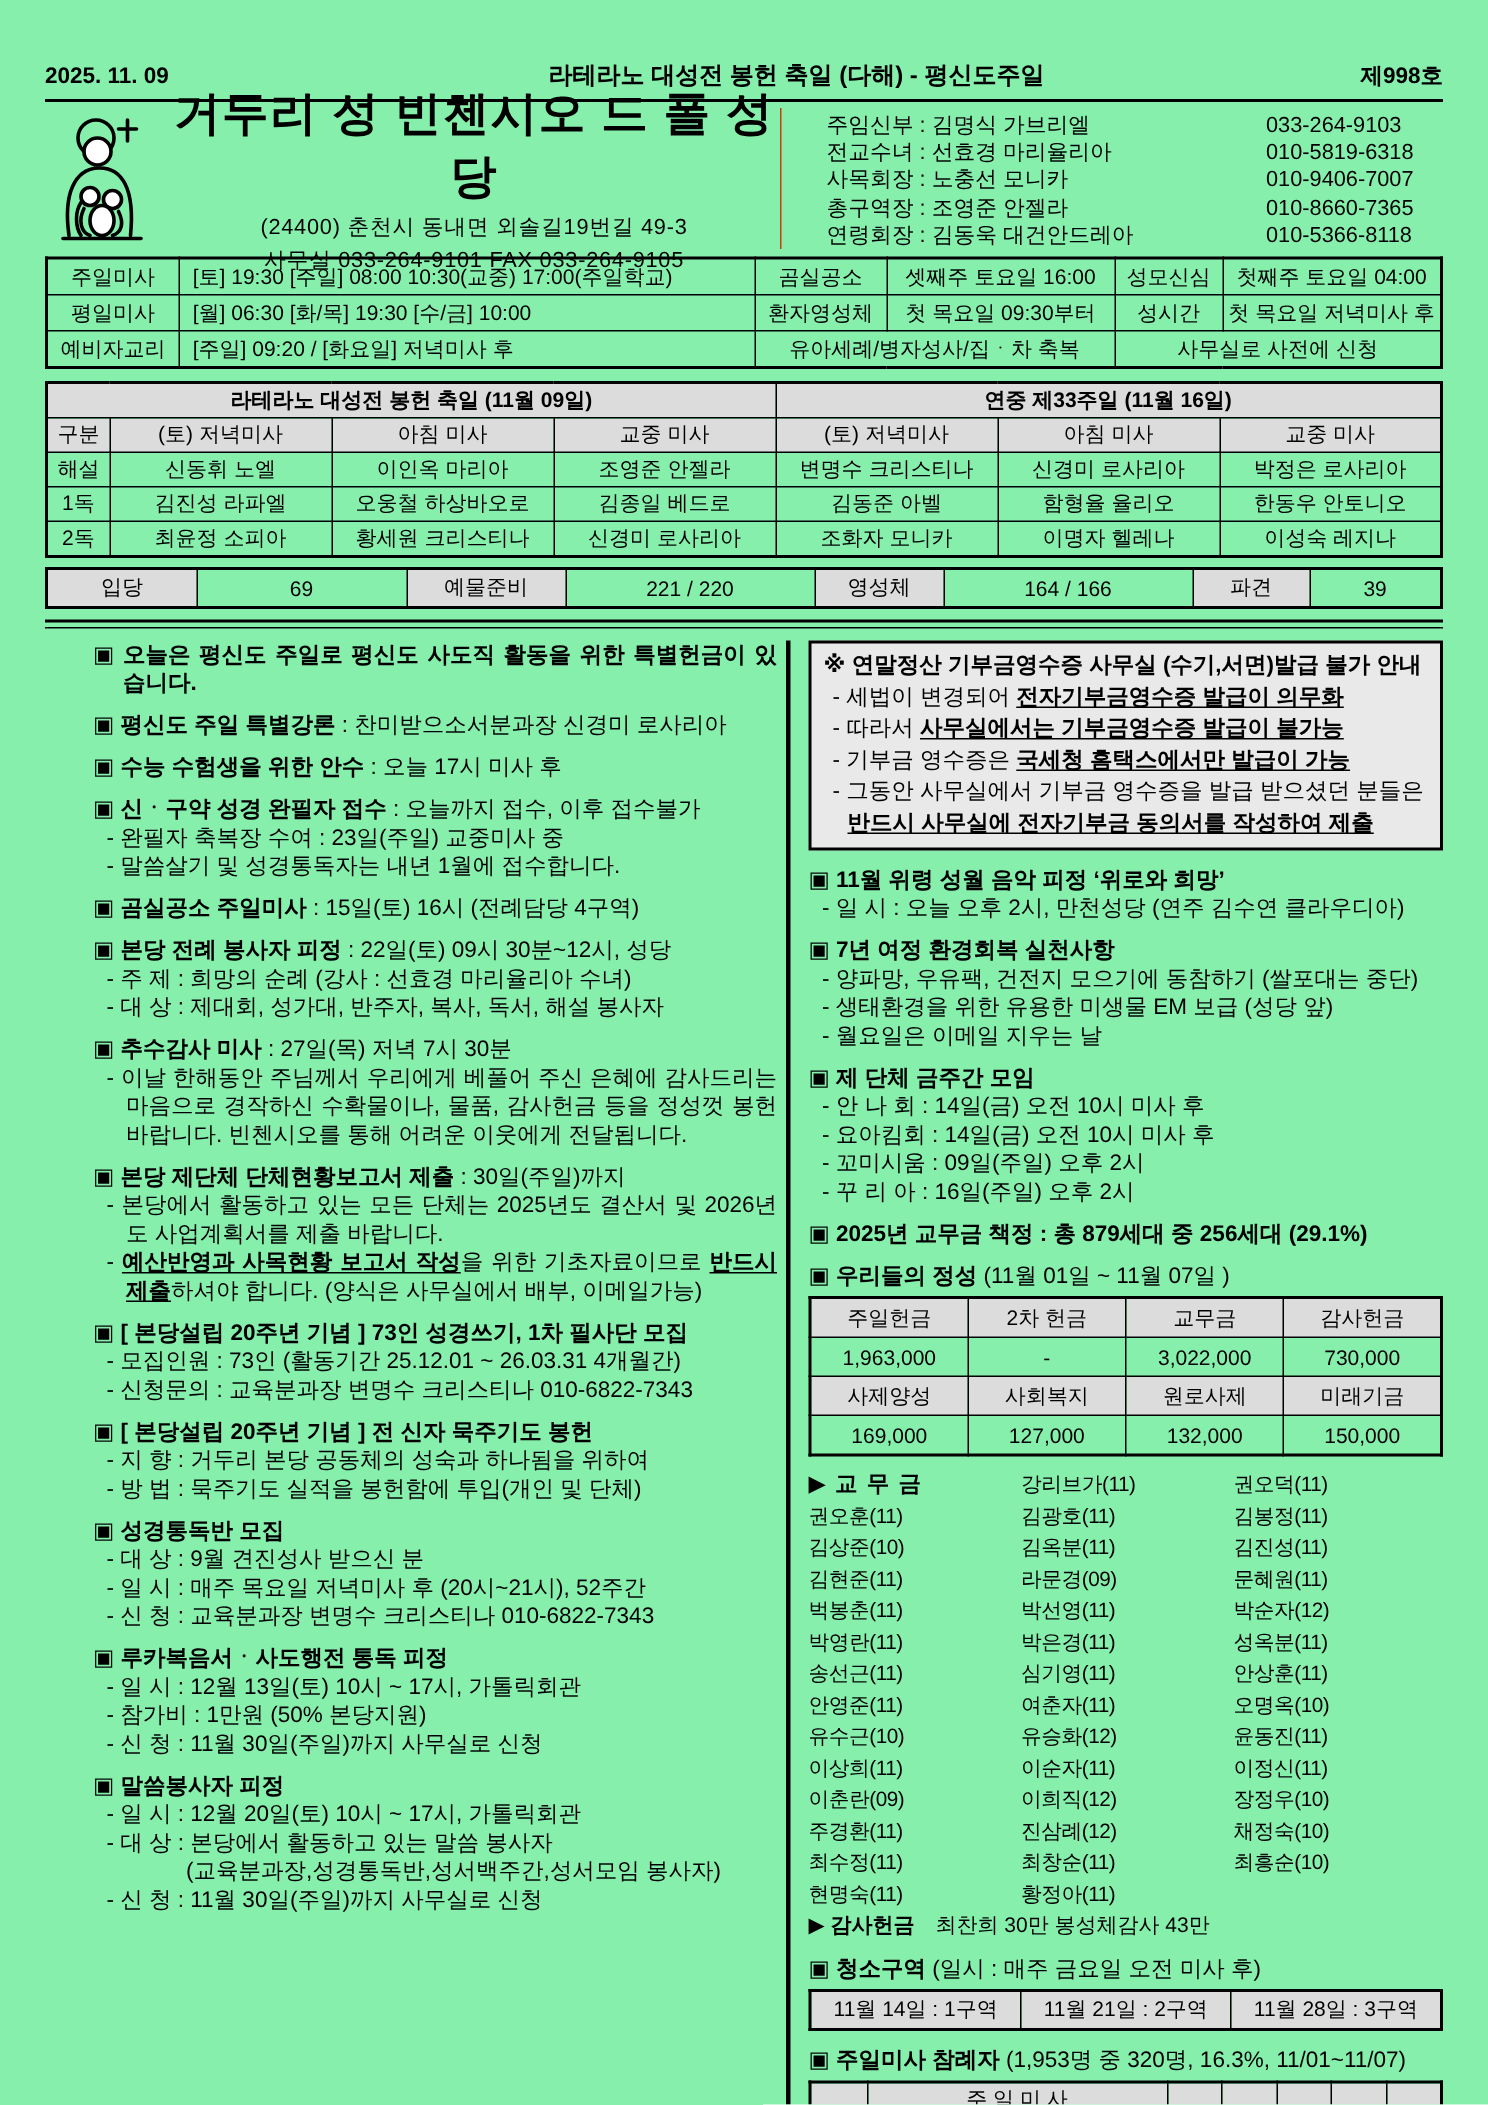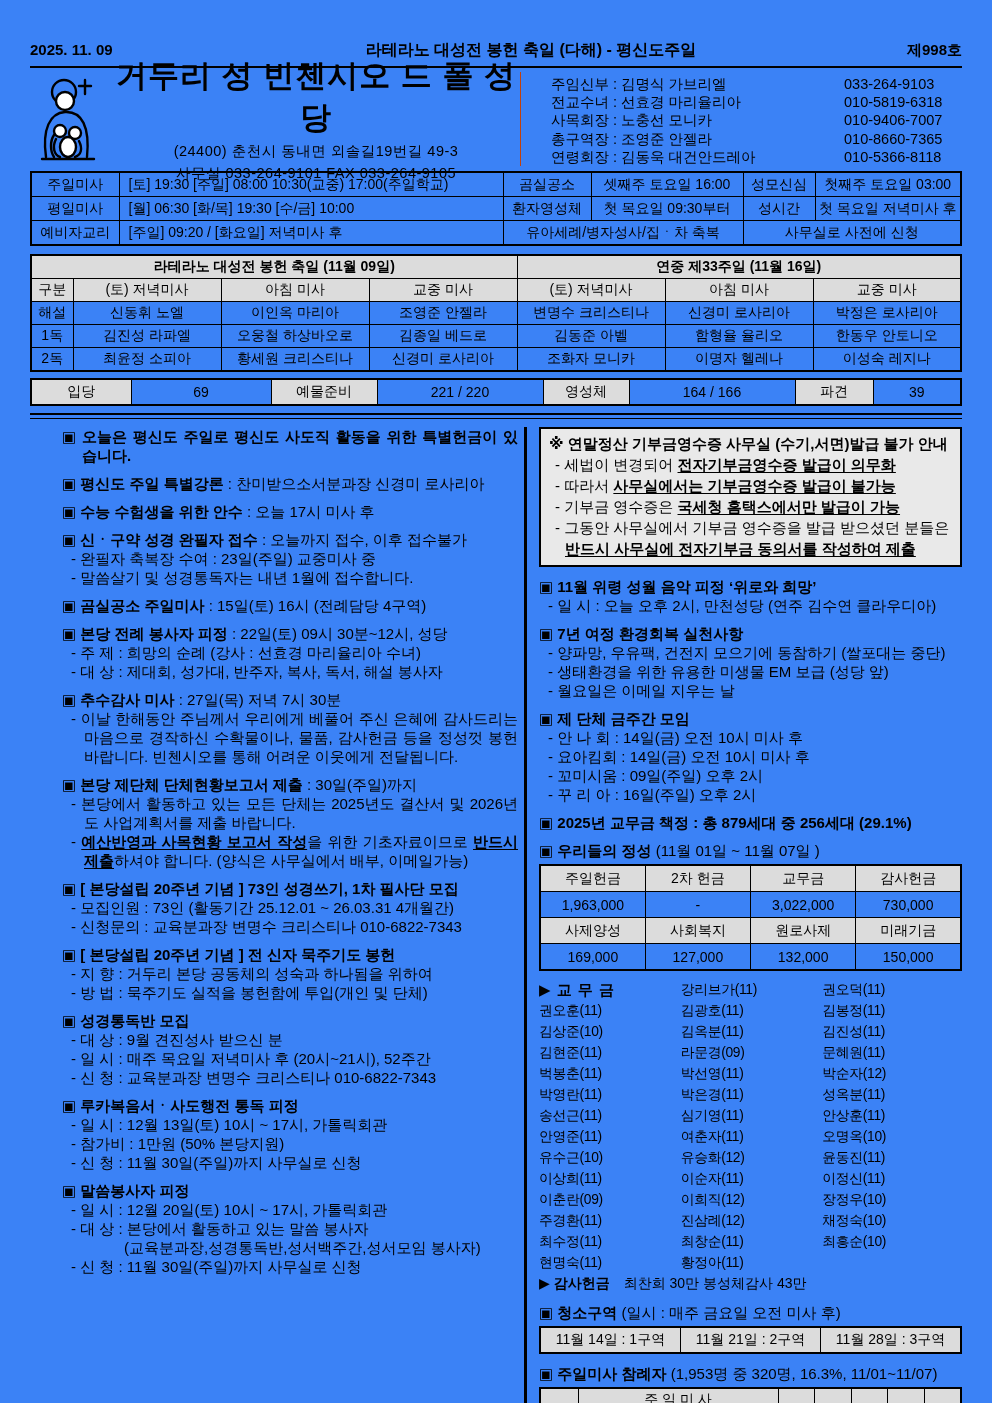--- a/index.html
+++ b/index.html
@@ -1,17 +1,17 @@
 <!DOCTYPE html>
 <html lang="ko"><head>
 <meta charset="utf-8">
 <style>
   html,body{margin:0;padding:0;background:#fff;}
   body{font-family:"Liberation Sans","DejaVu Sans",sans-serif;color:#000;}
-  .page{width:992px;height:1403px;margin:0 auto;box-sizing:border-box;padding:40px 30px 8px;overflow:hidden;background:#3b82f6;position:relative;}
+  .page{width:992px;height:1403px;margin:0 auto;box-sizing:border-box;padding:40px 30px 8px;overflow:hidden;background:#86efac;position:relative;}
   .b{font-weight:bold;}
   .bu{font-weight:bold;text-decoration:underline;text-underline-offset:2px;}
   
   .topline{display:flex;align-items:baseline;font-size:15px;font-weight:bold;}
   .topline .date{width:160px;}
   .topline .title{flex:1;text-align:center;font-size:16px;}
   .topline .issue{width:90px;text-align:right;}
   .toprule{border-top:2px solid #000;margin-top:5px;}
   
   .header{display:flex;margin-top:4px;height:94px;}
@@ -135,21 +135,21 @@
         <col style="width:72px">
         <col style="width:146px">
       </colgroup>
     <tbody>
         <tr>
           <td>주일미사</td>
           <td class="time">[토] 19:30  [주일] 08:00  10:30(교중)  17:00(주일학교)</td>
           <td>곰실공소</td>
           <td>셋째주 토요일 16:00</td>
           <td>성모신심</td>
-          <td>첫째주 토요일 03:00</td>
+          <td>첫째주 토요일 04:00</td>
         </tr>
         <tr>
           <td>평일미사</td>
           <td class="time">[월] 06:30  [화/목] 19:30  [수/금] 10:00</td>
           <td>환자영성체</td>
           <td>첫 목요일 09:30부터</td>
           <td>성시간</td>
           <td>첫 목요일 저녁미사 후</td>
         </tr>
         <tr>

